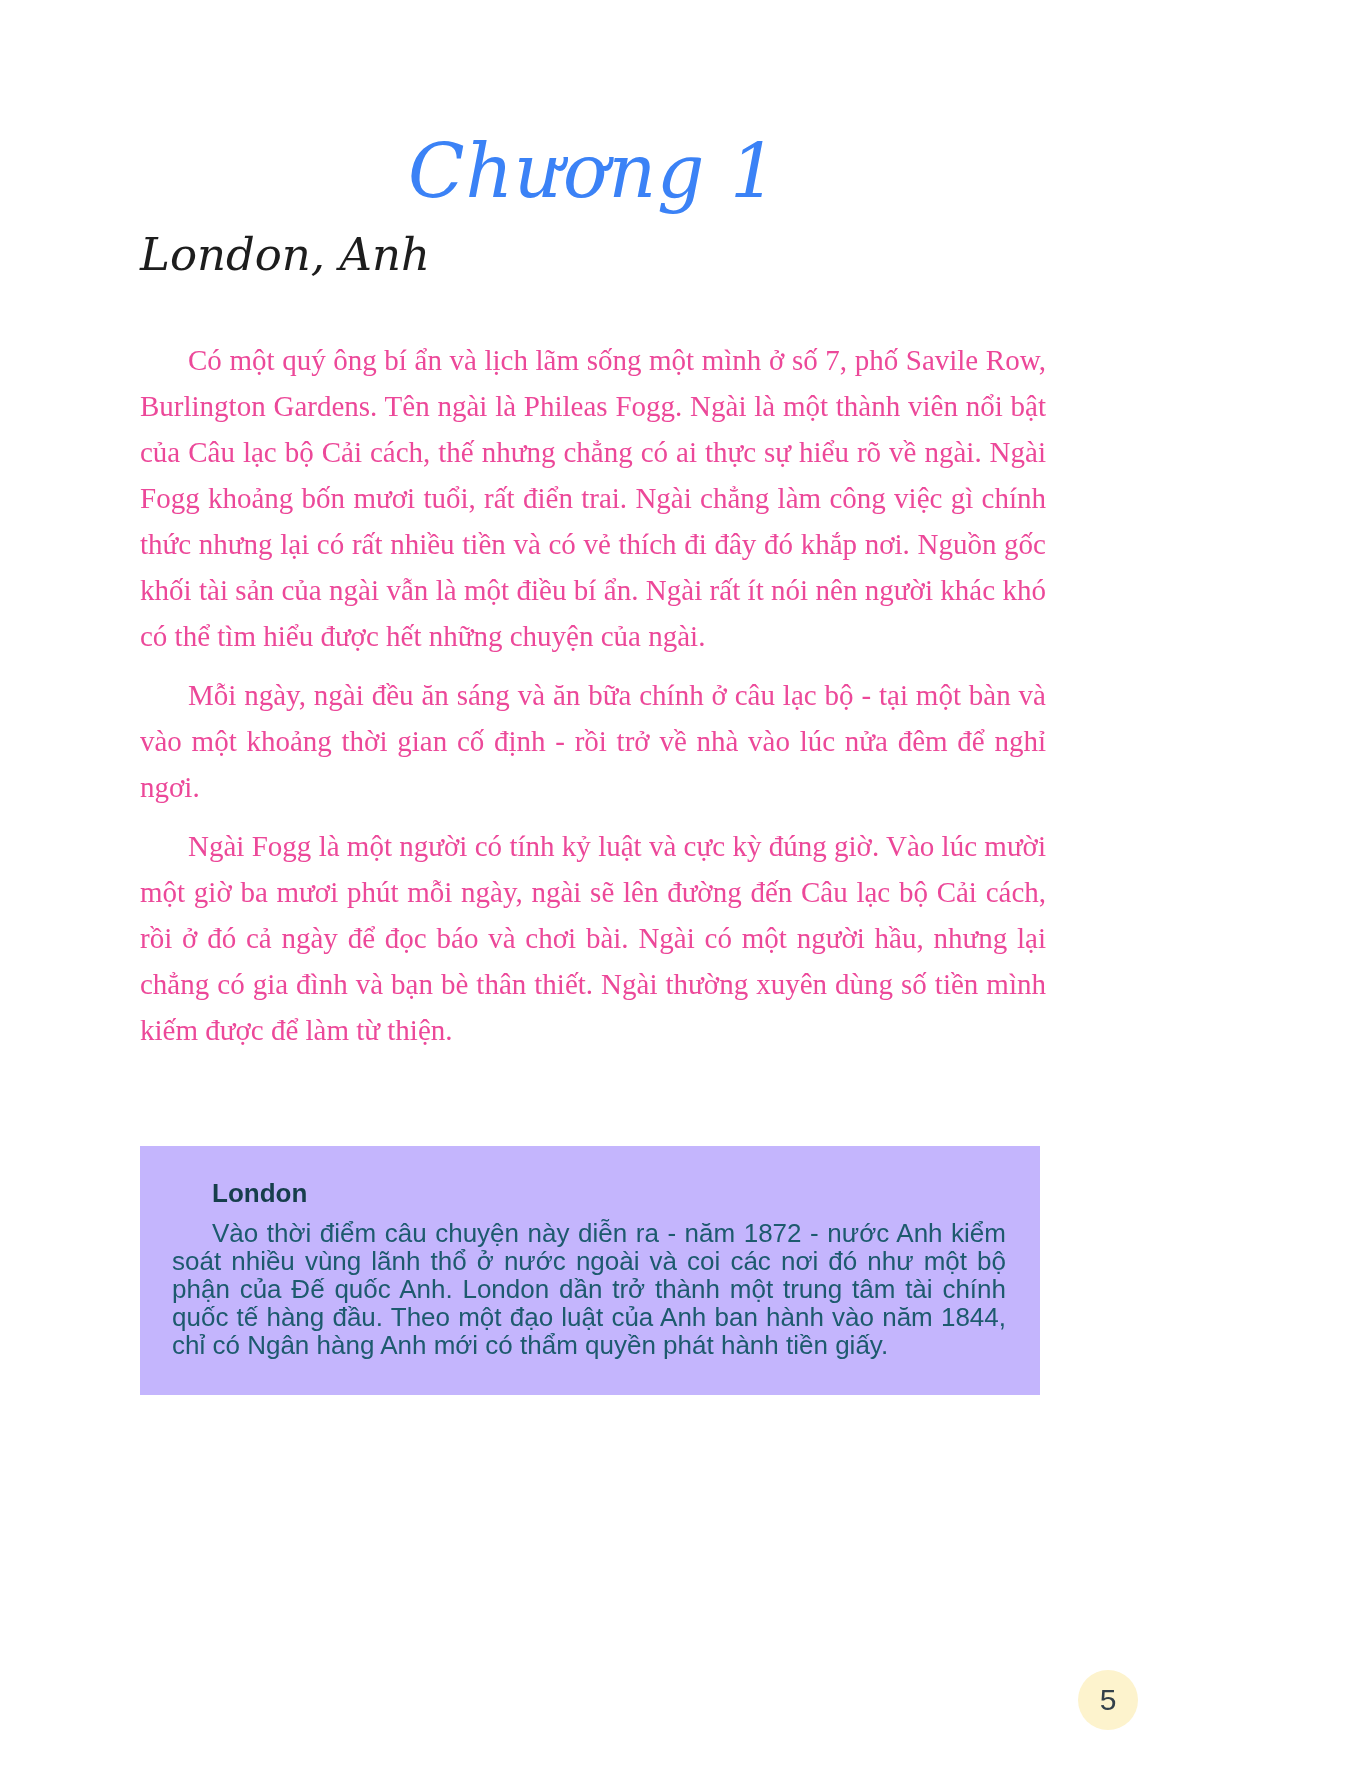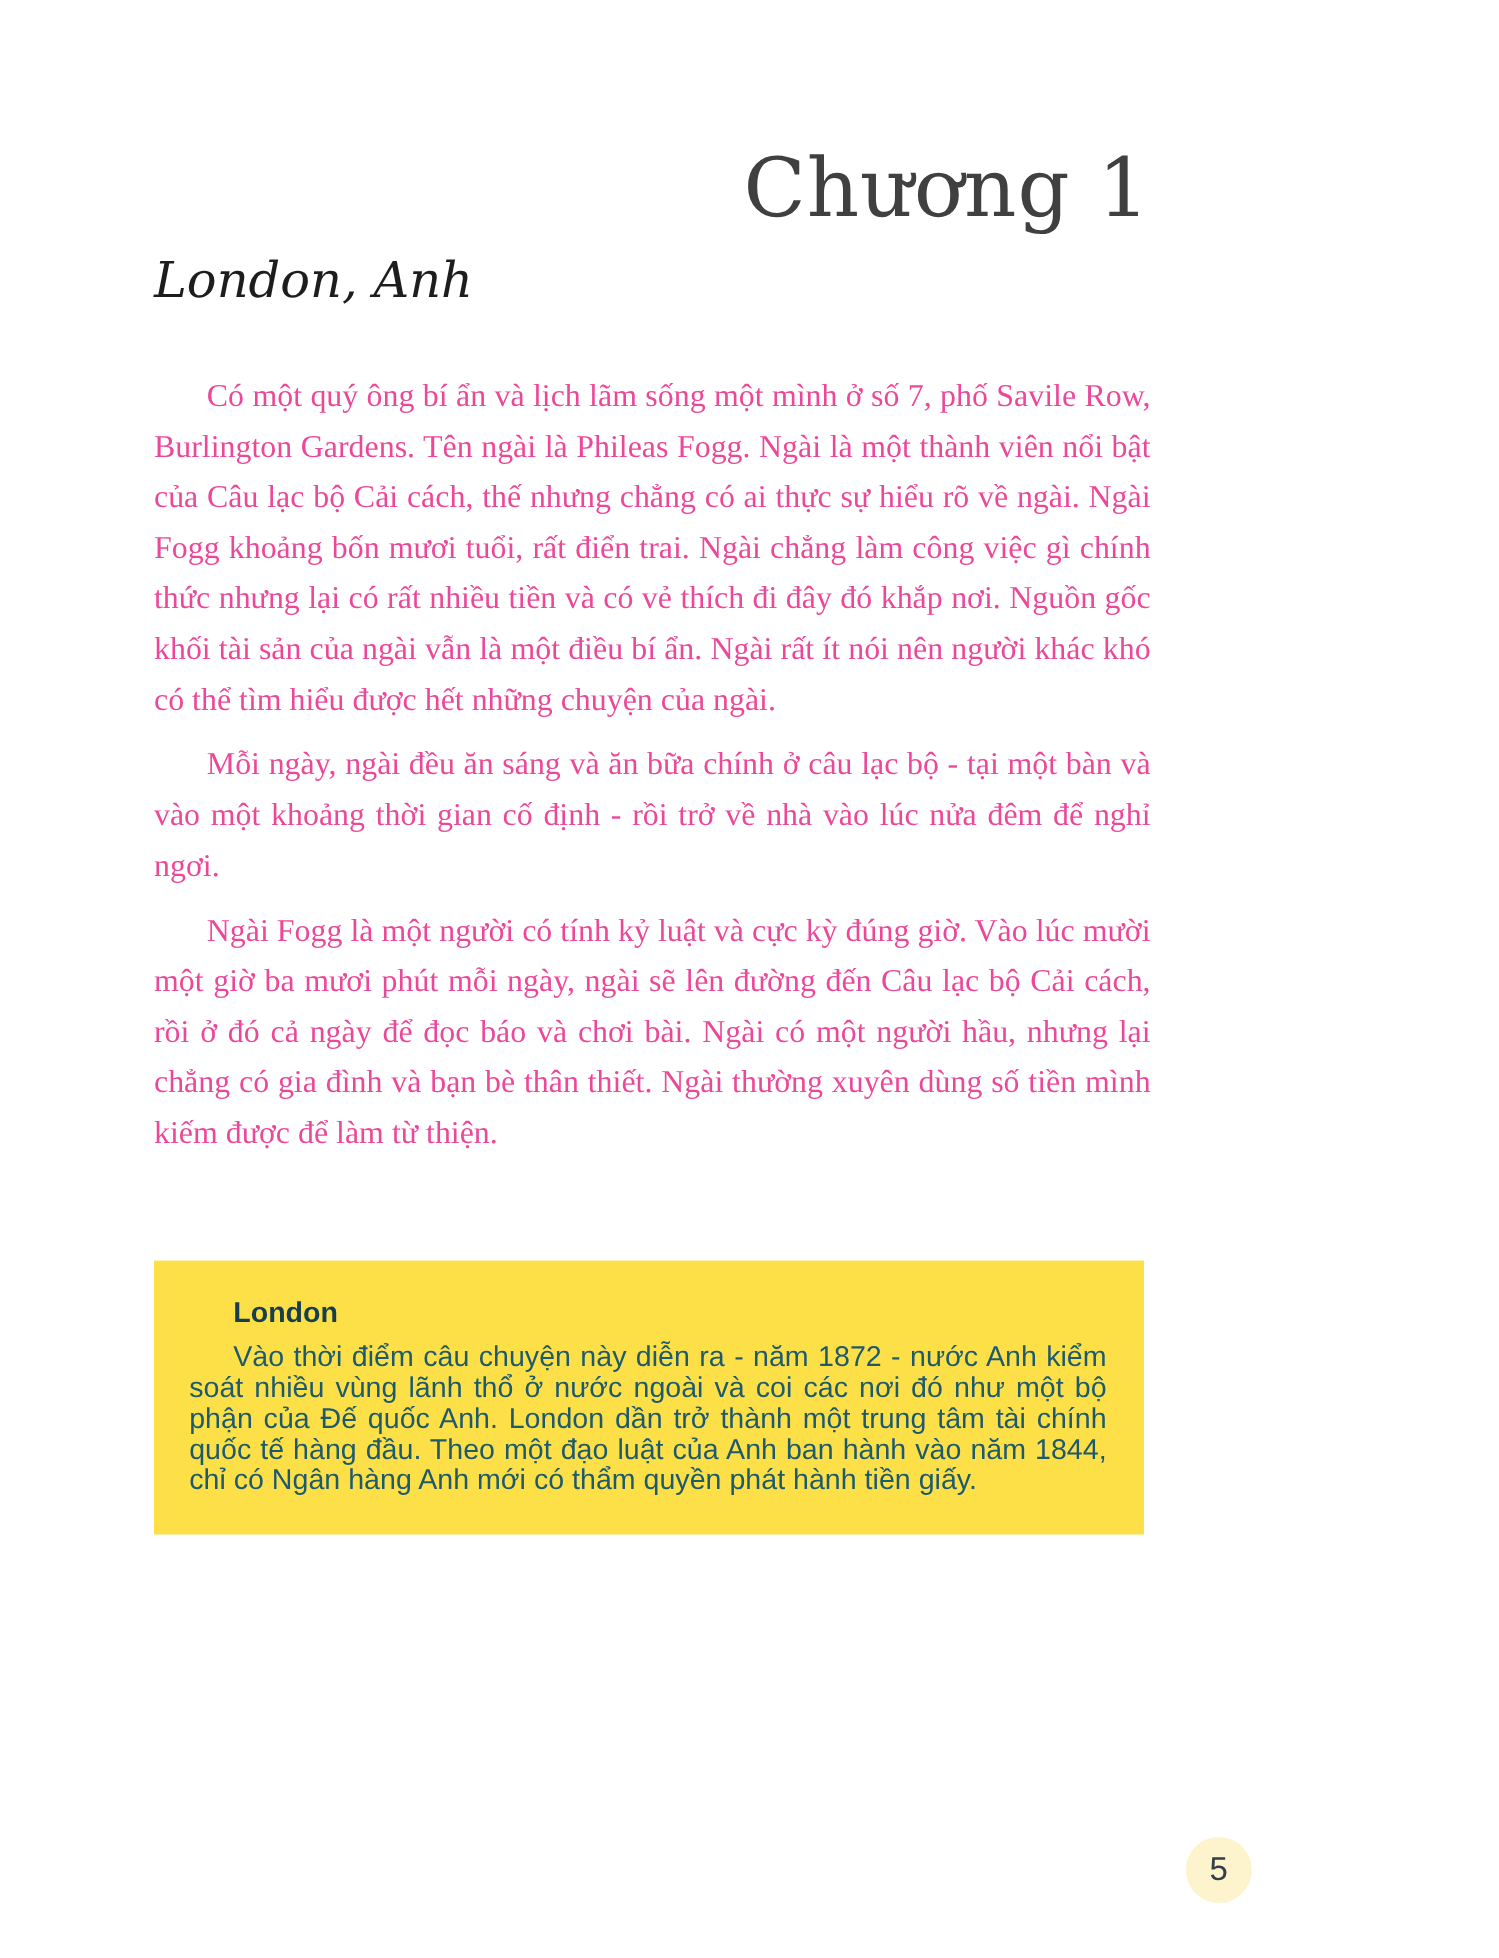--- a/index.html
+++ b/index.html
@@ -16,26 +16,27 @@
     background: #ffffff;
   }
   .content {
     position: absolute;
     left: 140px;
     top: 0;
     width: 906px;
   }
   .chapter-title {
     margin-top: 128px;
-    text-align: right;
+    text-align: center;
     font-family: "DejaVu Serif", serif;
     font-weight: 500;
     font-size: 74px;
     letter-spacing: 1px;
-    color: #404040;
+    color: #3b82f6;
+    font-style: italic;
   }
   .chapter-subtitle {
     margin-top: 14px;
     text-align: left;
     font-family: "DejaVu Serif", serif;
     font-style: italic;
     font-weight: 400;
     font-size: 45px;
     color: #1d1d1d;
   }
@@ -48,21 +49,21 @@
   }
   .body-text p.para {
     text-indent: 48px;
     margin-bottom: 13px;
   }
   .infobox {
     position: absolute;
     left: 140px;
     top: 1146px;
     width: 900px;
-    background: #fde047;
+    background: #c4b5fd;
     padding: 32px 34px 36px 32px;
     font-family: "Liberation Sans", sans-serif;
   }
   .infobox-heading {
     font-size: 26px;
     font-weight: bold;
     color: #163e4c;
     margin-left: 40px;
     margin-bottom: 10px;
   }

